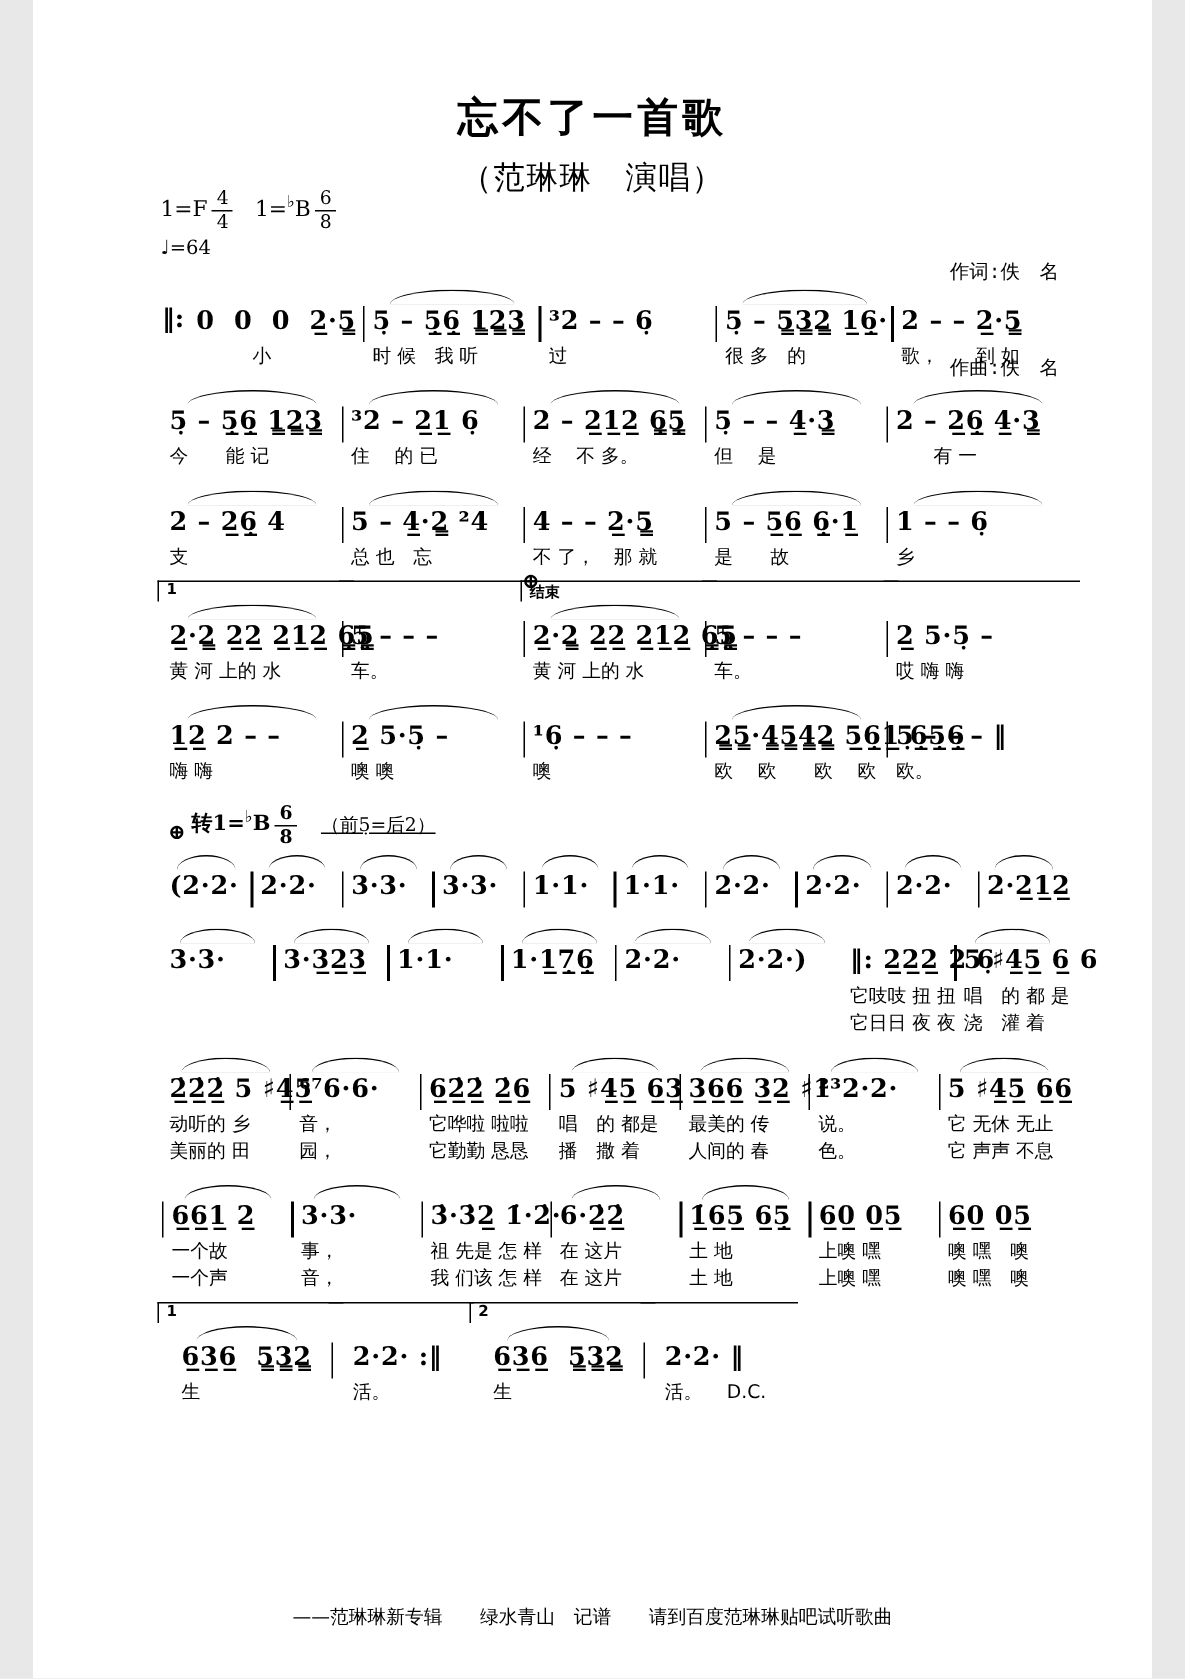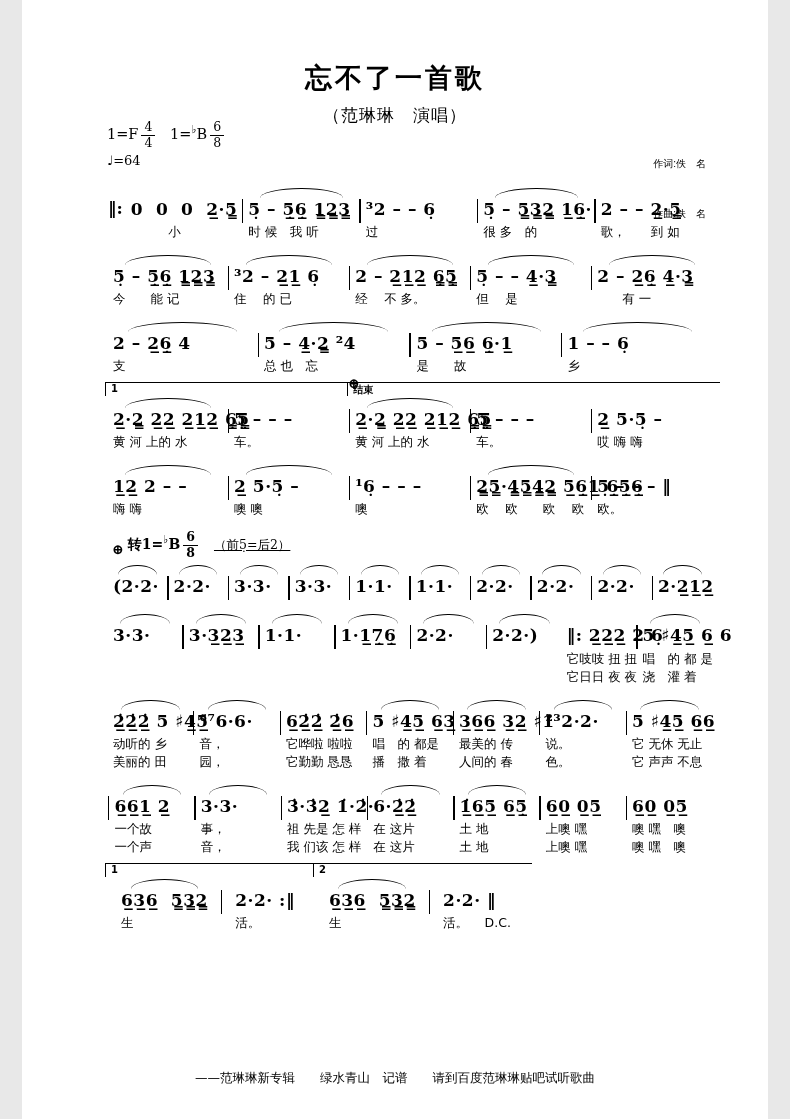--- a/index.html
+++ b/index.html
@@ -2,31 +2,31 @@
 <html><head>
 <meta charset="utf-8">
 <style>
   html,body{margin:0;padding:0;background:#e8e8e8;}
   .page{
     width:746px;height:1119px;margin:0 auto;background:#ffffff;color:#000;
     font-family:"DejaVu Serif","Liberation Serif",serif;
     position:relative;overflow:hidden;box-sizing:border-box;
   }
   .title{ text-align:center;padding-top:60px;font-size:27px;font-weight:bold;letter-spacing:3px; }
-  .subtitle{ text-align:center;font-size:17px;margin-top:8px;letter-spacing:1px; }
+  .subtitle{ text-align:center;font-size:21px;margin-top:8px;letter-spacing:1px; }
   .meta{ position:relative;height:48px;margin:0 62px 0 85px; }
   .keysig{ position:absolute;left:0;top:-6px;font-size:14.5px;white-space:nowrap; }
   .keysig .kpart{ margin-right:10px;margin-top:40px; }
   .flat{ vertical-align:super;font-size:11px;font-weight:bold; }
   .frac{ display:inline-block;text-align:center;font-size:12.5px;line-height:1;vertical-align:middle;margin-left:3px; }
   .frac .num{ display:block;border-bottom:1.2px solid #000;padding:0 3px 1px; }
   .frac .den{ display:block;padding-top:1px; }
   .tempo{ font-size:13px;margin-top:4px; }
-  .credits{ position:absolute;right:0;top:-4px;font-size:10px;line-height:1.65;white-space:pre;
-            font-family:Liberation Sans, sans-serif; }
+  .credits{ position:absolute;right:0;top:-4px;font-size:13px;line-height:1.65;white-space:pre;
+            font-family:Liberation Mono, monospace; }
   .score{ margin:12px 56px 0 86px; }
   .score-line{ margin-bottom:13px; }
   .score-line.volta-space{ margin-top:22px; }
   .line-row{ display:flex;align-items:flex-start; }
   .line-prefix{ font-weight:bold;font-size:17px;margin-top:11px;margin-right:3px;flex:0 0 auto; }
   .bar{ width:1.4px;background:#000;height:24px;margin-top:12px;flex:0 0 auto; }
   .measure{ flex:1 1 0;position:relative;padding:0 5px;min-width:0; }
   .no-fill .measure{ flex:0 0 auto;padding:0 13px; }
   .measure.vstart{ margin-left:8px; }
   .arc-zone{ height:11px;display:flex;justify-content:center;align-items:flex-end; }
@@ -160,20 +160,25 @@
           </div>
           <div class="bar"></div>
           <div class="measure">
             <div class="arc-zone">
               <div class="arc"></div>
             </div>
             <div class="notes">5 – 4̲·2̳ ²4</div>
             <div class="lyric">总 也　忘</div>
           </div>
           <div class="bar"></div>
+          <div class="measure">
+            <div class="arc-zone"></div>
+            <div class="notes">4 – – 2̲·5̳</div>
+            <div class="lyric">不 了，　那 就</div>
+          </div>
           <div class="bar"></div>
           <div class="measure">
             <div class="arc-zone">
               <div class="arc"></div>
             </div>
             <div class="notes">5 – 5̲6̲ 6̣̲·1̲</div>
             <div class="lyric">是　　故</div>
           </div>
           <div class="bar"></div>
           <div class="measure">

